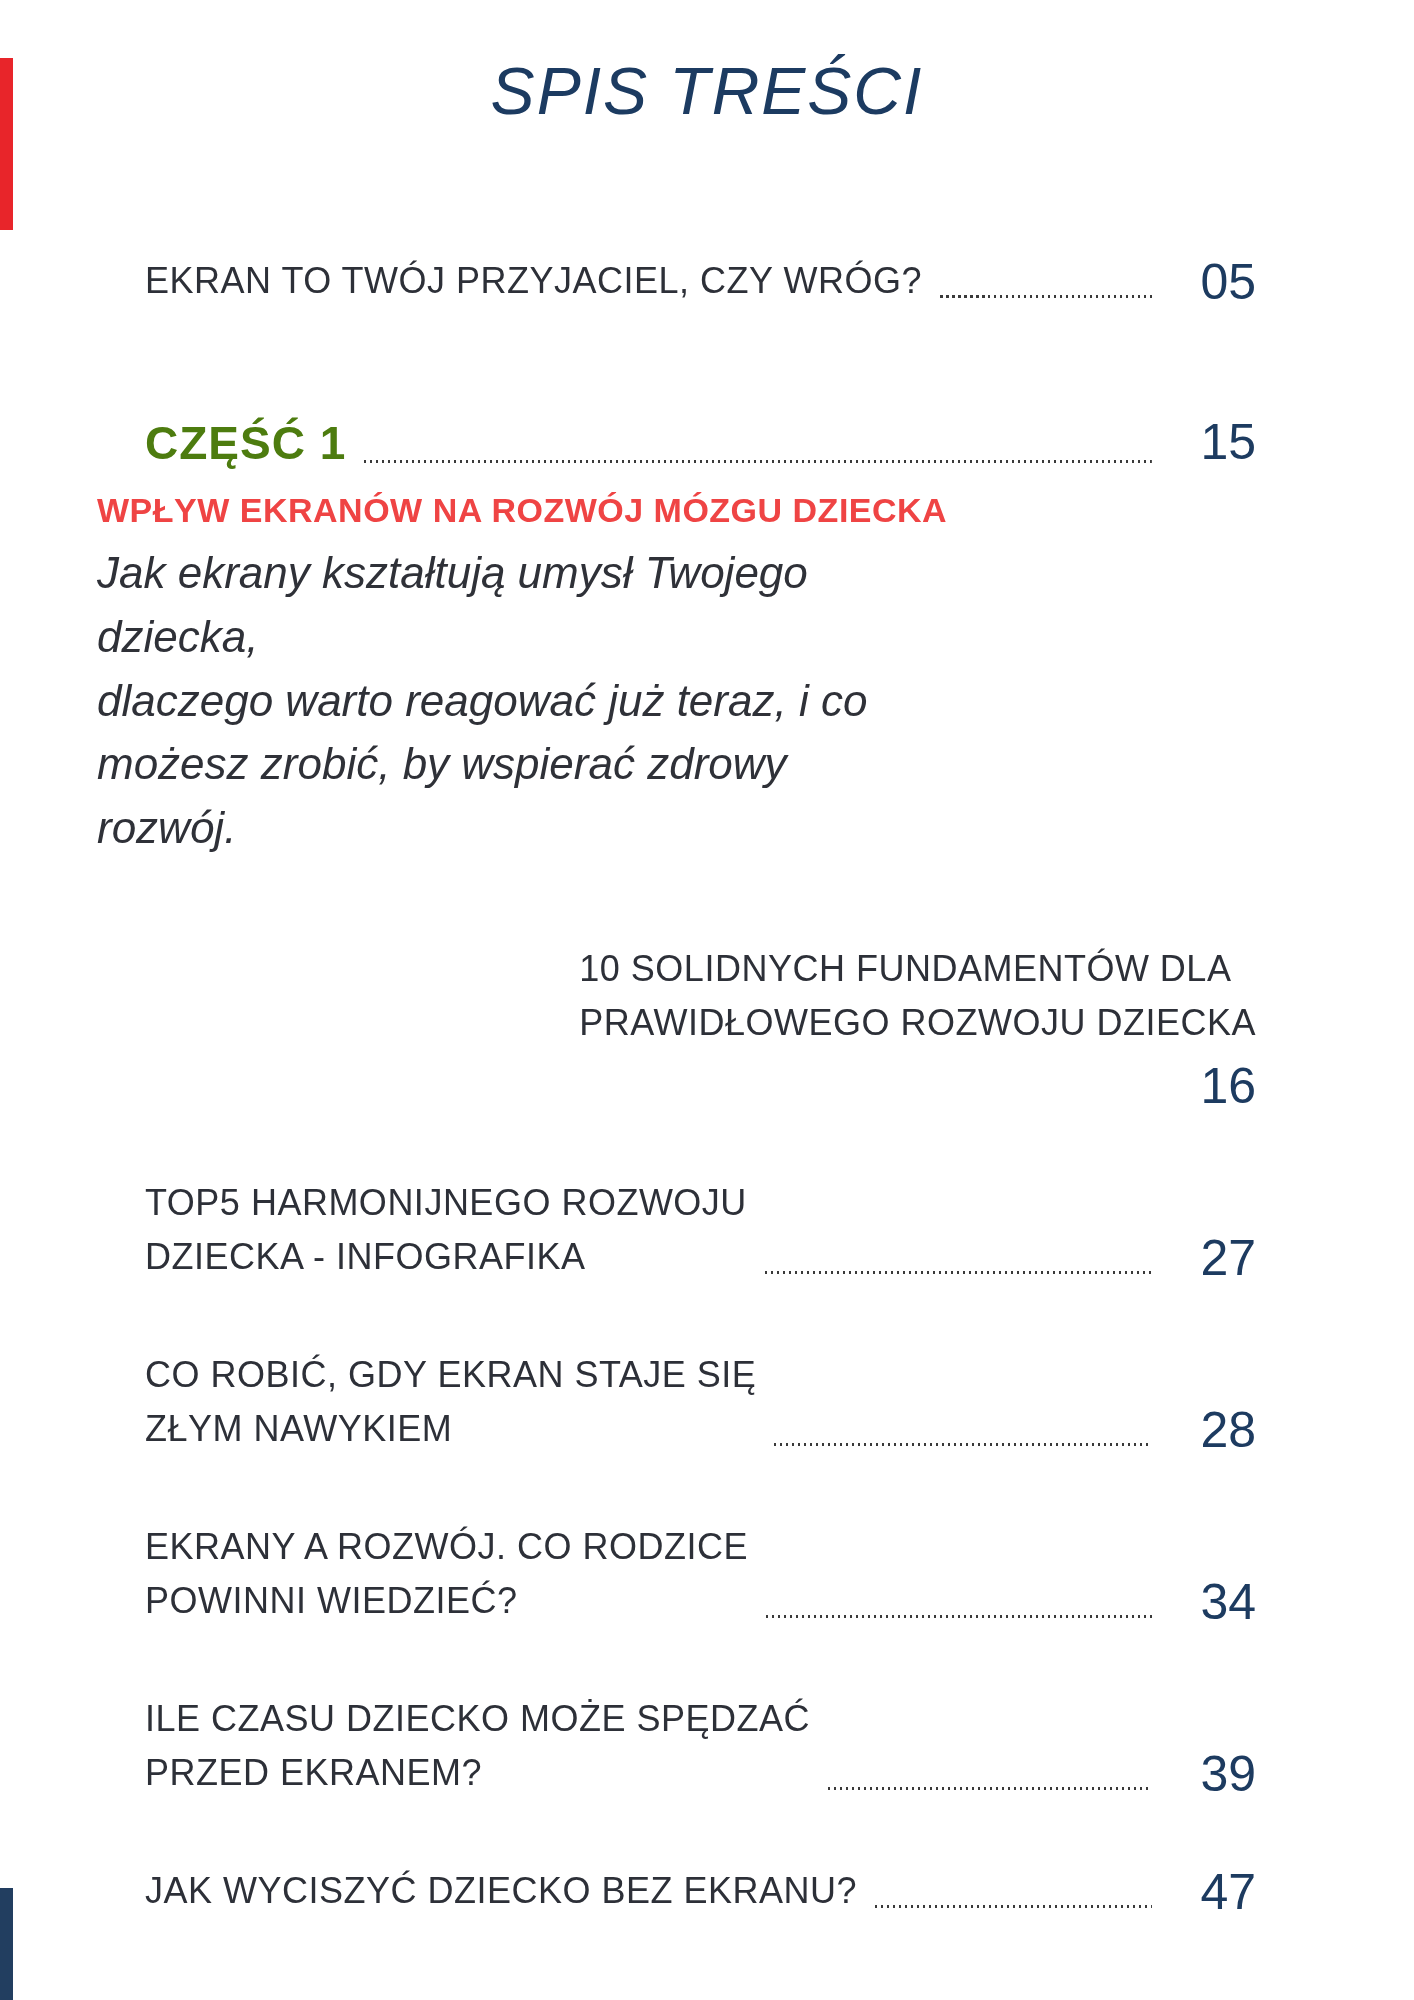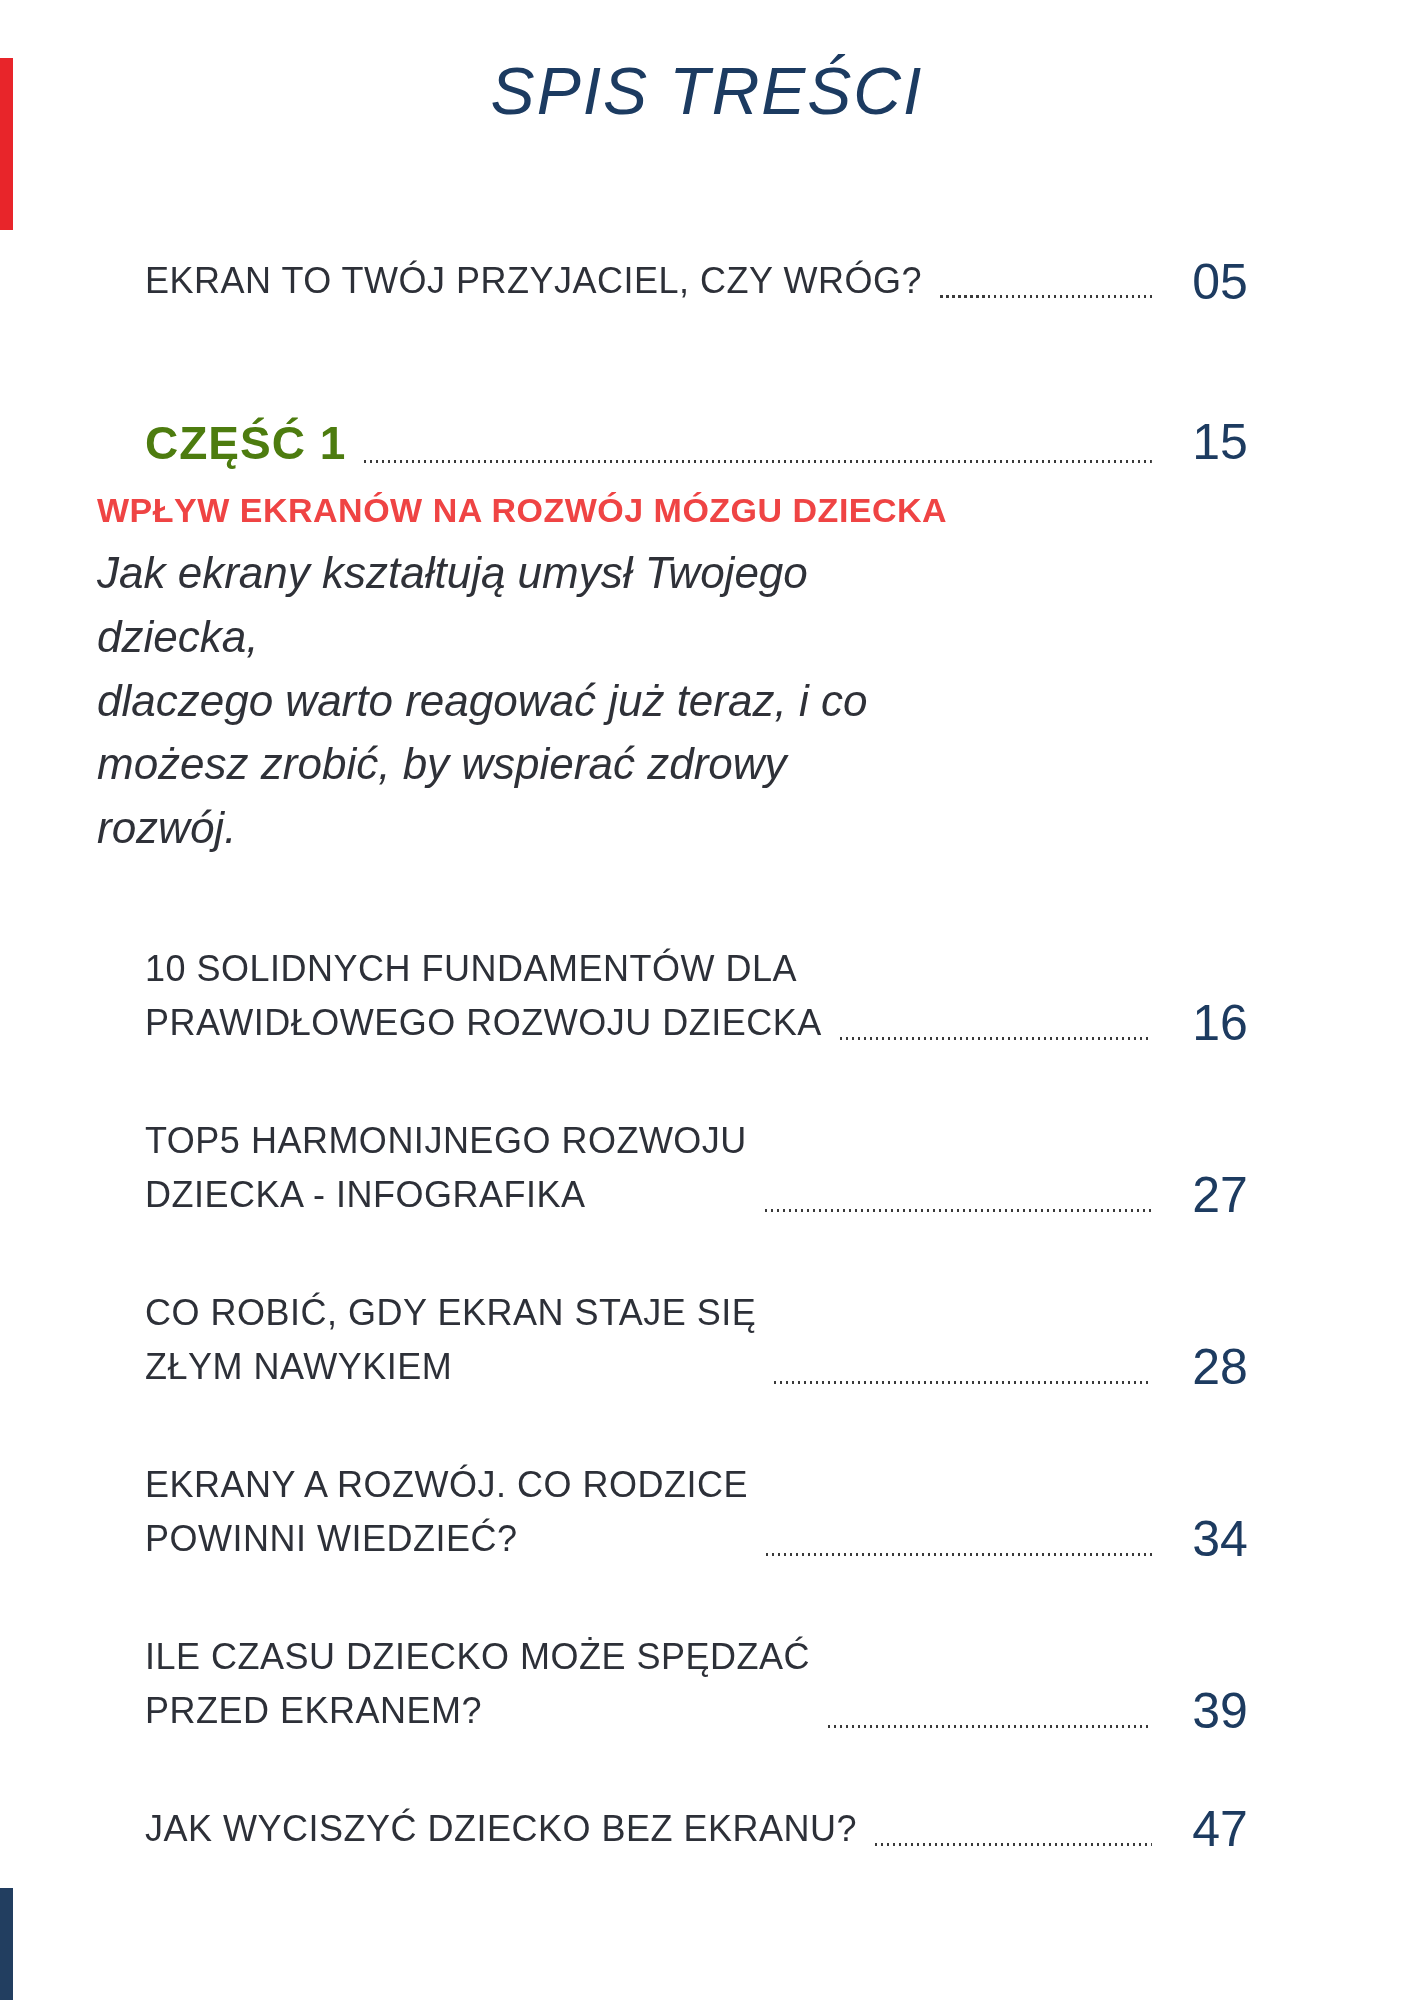--- a/index.html
+++ b/index.html
@@ -60,21 +60,21 @@
     background-image: repeating-linear-gradient(to right, #3a3a3a 0 2.5px, transparent 2.5px 6px);
     background-position: bottom;
     background-size: 100% 3px;
     background-repeat: no-repeat;
   }
   .page-num {
     font-size: 50px;
     line-height: 1.05;
     color: #1d3b60;
     min-width: 72px;
-    text-align: center;
+    text-align: right;
   }
 
   .toc-first { margin-top: 130px; }
 
   
   .section-row { margin-top: 108px; }
   .section-title {
     font-size: 46px;
     line-height: 1.1;
     font-weight: 800;
@@ -95,21 +95,21 @@
     margin-top: 10px;
     font-size: 44px;
     line-height: 1.45;
     color: #2f3138;
     max-width: 780px;
     white-space: pre-line;
     font-style: italic;
   }
 
   .toc-entry { margin-top: 64px; }
-  .toc-entry-first { margin-top: 82px; }
+  .toc-entry-first { margin-top: 82px; flex-direction: column; }
 </style>
 </head>
 <body>
 
 <div class="page">
 
   <div class="edge-bar-red"></div>
   <div class="edge-bar-navy"></div>
 
   <h1 class="page-title">SPIS TREŚCI</h1>

